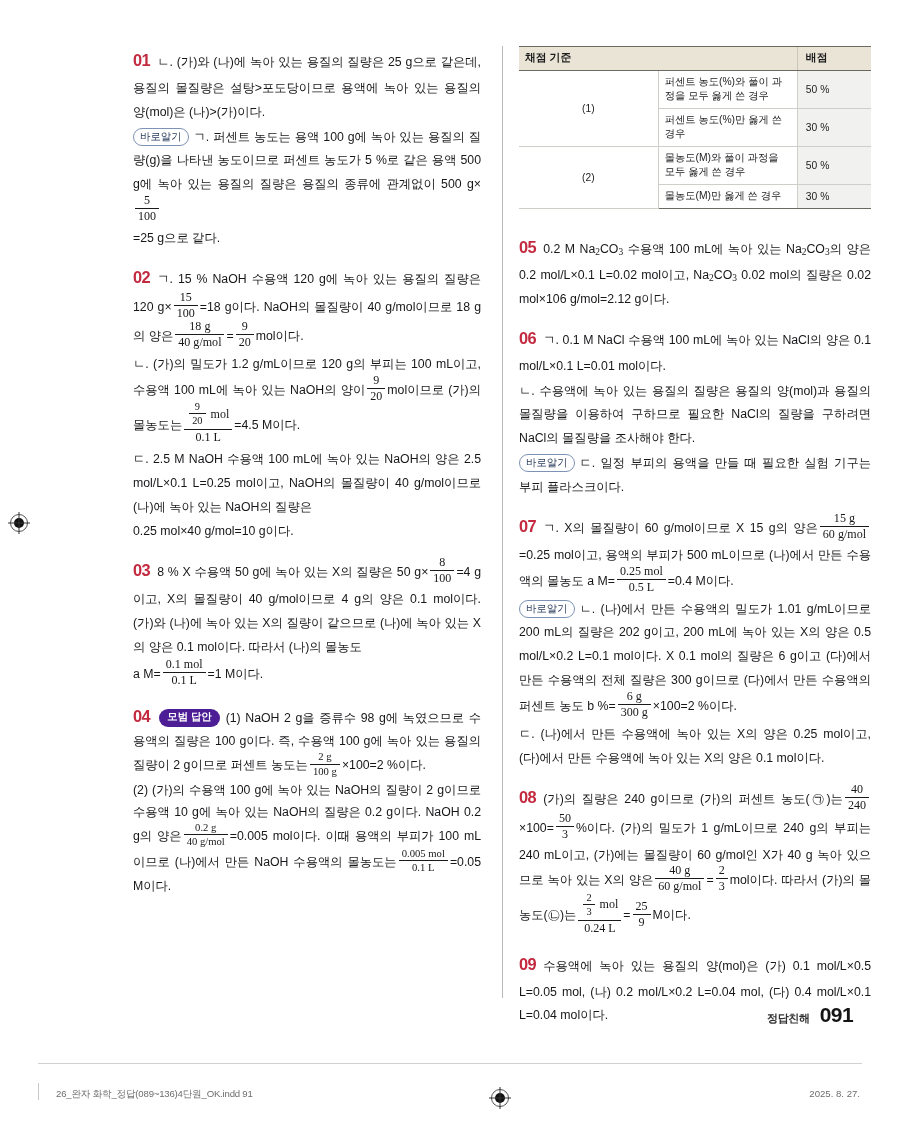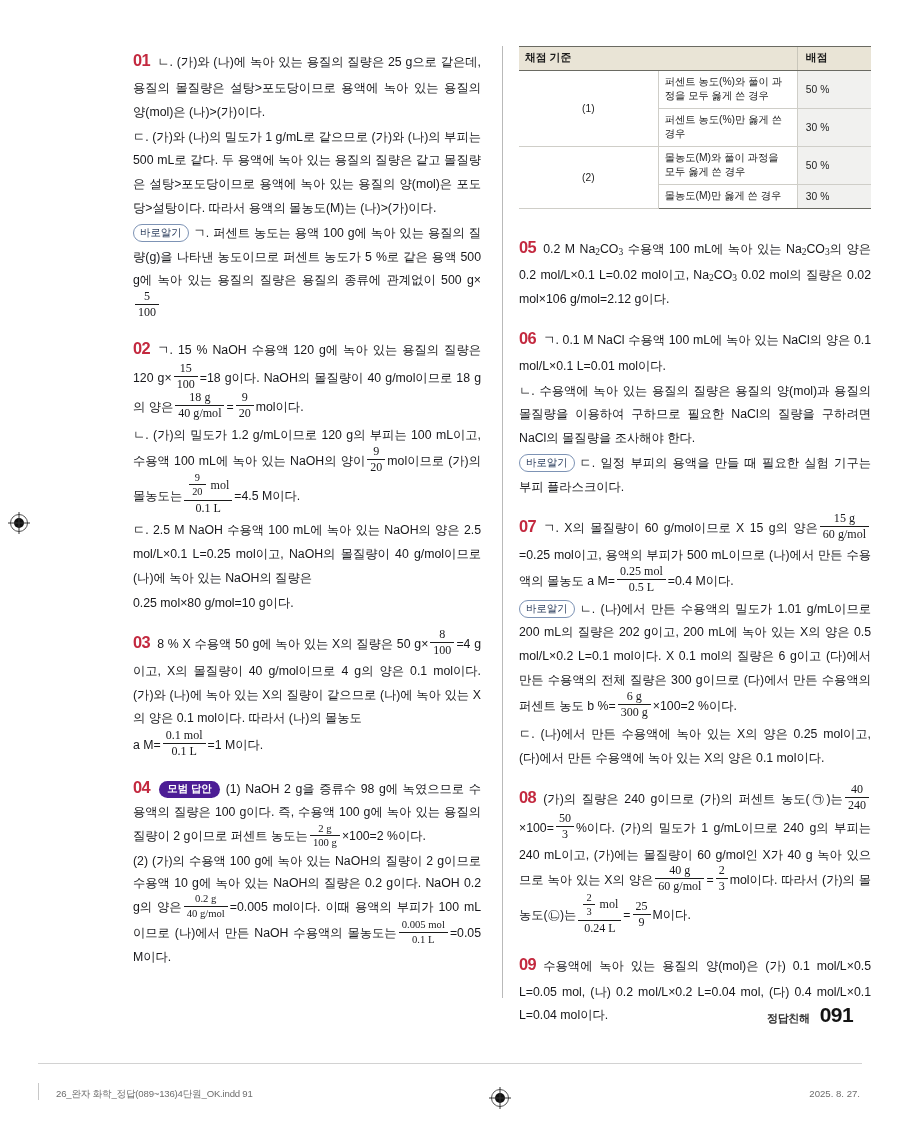--- a/index.html
+++ b/index.html
@@ -262,39 +262,39 @@
 
   <div class="column-divider"></div>
 
   <div class="col col-left">
 
     <div class="qblock">
       <p class="para">
         <span class="qnum">01</span><span class="kr">ㄴ. (가)와 (나)에 녹아 있는 용질의 질량은 25 g으로 같은데, 용질의 몰질량은 설탕&gt;포도당이므로 용액에 녹아 있는 용질의 양(mol)은 (나)&gt;(가)이다.</span>
       </p>
       <p class="para">
-        <span class="kr">ㄷ. (가)와 (나)의 밀도가 1 g/mL로 같으므로 (가)와 (나)의 부피는 500 mL로 같다. 두 용액에 녹아 있는 용질의 질량은 같고 몰질량은 설탕&gt;포도당이므로 용액에 녹아 있는 용질의 양(mol)은 포도당&gt;설탕이다. 따라서 용액의 몰농도(M)는 (나)&gt;(가)이다.</span>
-      </p>
-      <p class="para">
         <span class="badge-outline">바로알기</span><span class="kr">ㄱ. 퍼센트 농도는 용액 100 g에 녹아 있는 용질의 질량(g)을 나타낸 농도이므로 퍼센트 농도가 5 %로 같은 용액 500 g에 녹아 있는 용질의 질량은 용질의 종류에 관계없이 500 g×</span><span class="frac"><span class="num">5</span><span class="den">100</span></span>
       </p>
+      <p class="para">
+        <span class="kr">=25 g으로 같다.</span>
+      </p>
     </div>
 
     <div class="qblock">
       <p class="para">
         <span class="qnum">02</span><span class="kr">ㄱ. 15 % NaOH 수용액 120 g에 녹아 있는 용질의 질량은 120 g×</span><span class="frac"><span class="num">15</span><span class="den">100</span></span><span class="kr">=18 g이다. NaOH의 몰질량이 40 g/mol이므로 18 g의 양은</span><span class="frac"><span class="num">18 g</span><span class="den">40 g/mol</span></span><span class="kr">=</span><span class="frac"><span class="num">9</span><span class="den">20</span></span><span class="kr">mol이다.</span>
       </p>
       <p class="para">
         <span class="kr">ㄴ. (가)의 밀도가 1.2 g/mL이므로 120 g의 부피는 100 mL이고, 수용액 100 mL에 녹아 있는 NaOH의 양이</span><span class="frac"><span class="num">9</span><span class="den">20</span></span><span class="kr">mol이므로 (가)의 몰농도는</span><span class="frac"><span class="num"><span class="frac sm"><span class="num">9</span><span class="den">20</span></span> mol</span><span class="den">0.1 L</span></span><span class="kr">=4.5 M이다.</span>
       </p>
       <p class="para">
         <span class="kr">ㄷ. 2.5 M NaOH 수용액 100 mL에 녹아 있는 NaOH의 양은 2.5 mol/L×0.1 L=0.25 mol이고, NaOH의 몰질량이 40 g/mol이므로 (나)에 녹아 있는 NaOH의 질량은</span>
       </p>
       <p class="para">
-        <span class="kr">0.25 mol×80 g/mol=10 g이다.</span>
+        <span class="kr">0.25 mol×40 g/mol=10 g이다.</span>
       </p>
     </div>
 
     <div class="qblock">
       <p class="para">
         <span class="qnum">03</span><span class="kr">8 % X 수용액 50 g에 녹아 있는 X의 질량은 50 g×</span><span class="frac"><span class="num">8</span><span class="den">100</span></span><span class="kr">=4 g이고, X의 몰질량이 40 g/mol이므로 4 g의 양은 0.1 mol이다. (가)와 (나)에 녹아 있는 X의 질량이 같으므로 (나)에 녹아 있는 X의 양은 0.1 mol이다. 따라서 (나)의 몰농도</span>
       </p>
       <p class="para">
         <span class="kr">a M=</span><span class="frac"><span class="num">0.1 mol</span><span class="den">0.1 L</span></span><span class="kr">=1 M이다.</span>
       </p>

